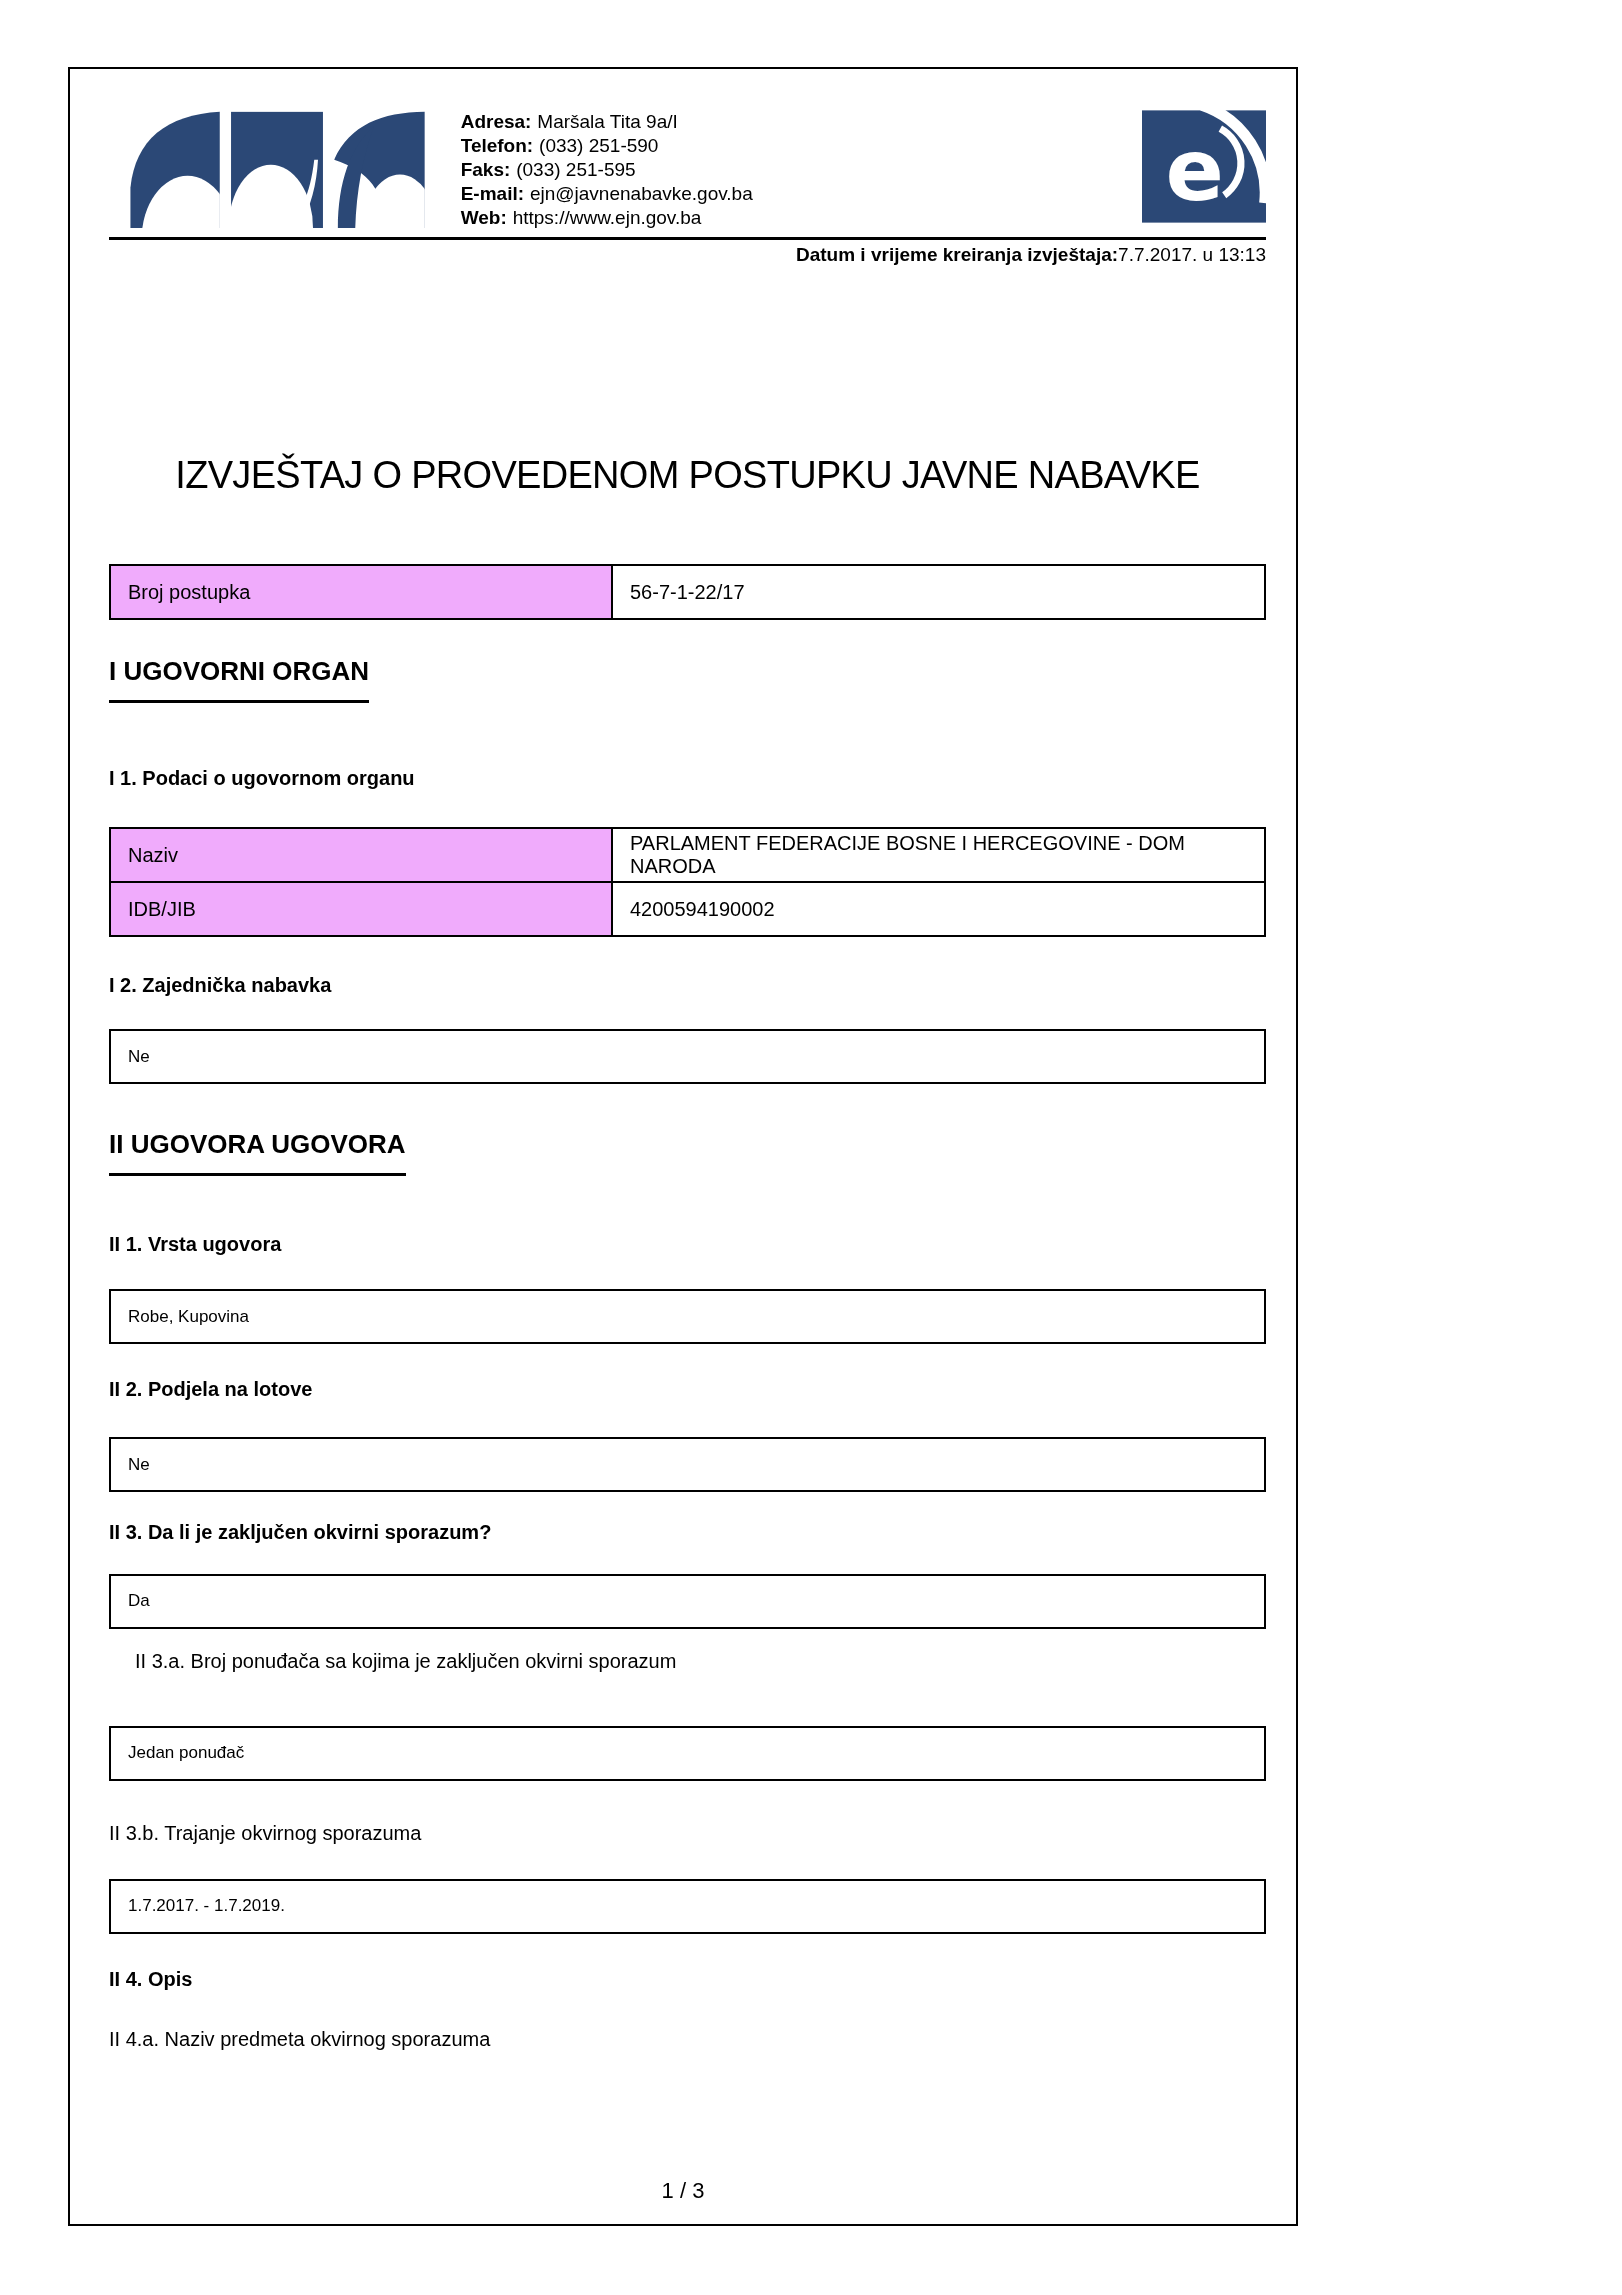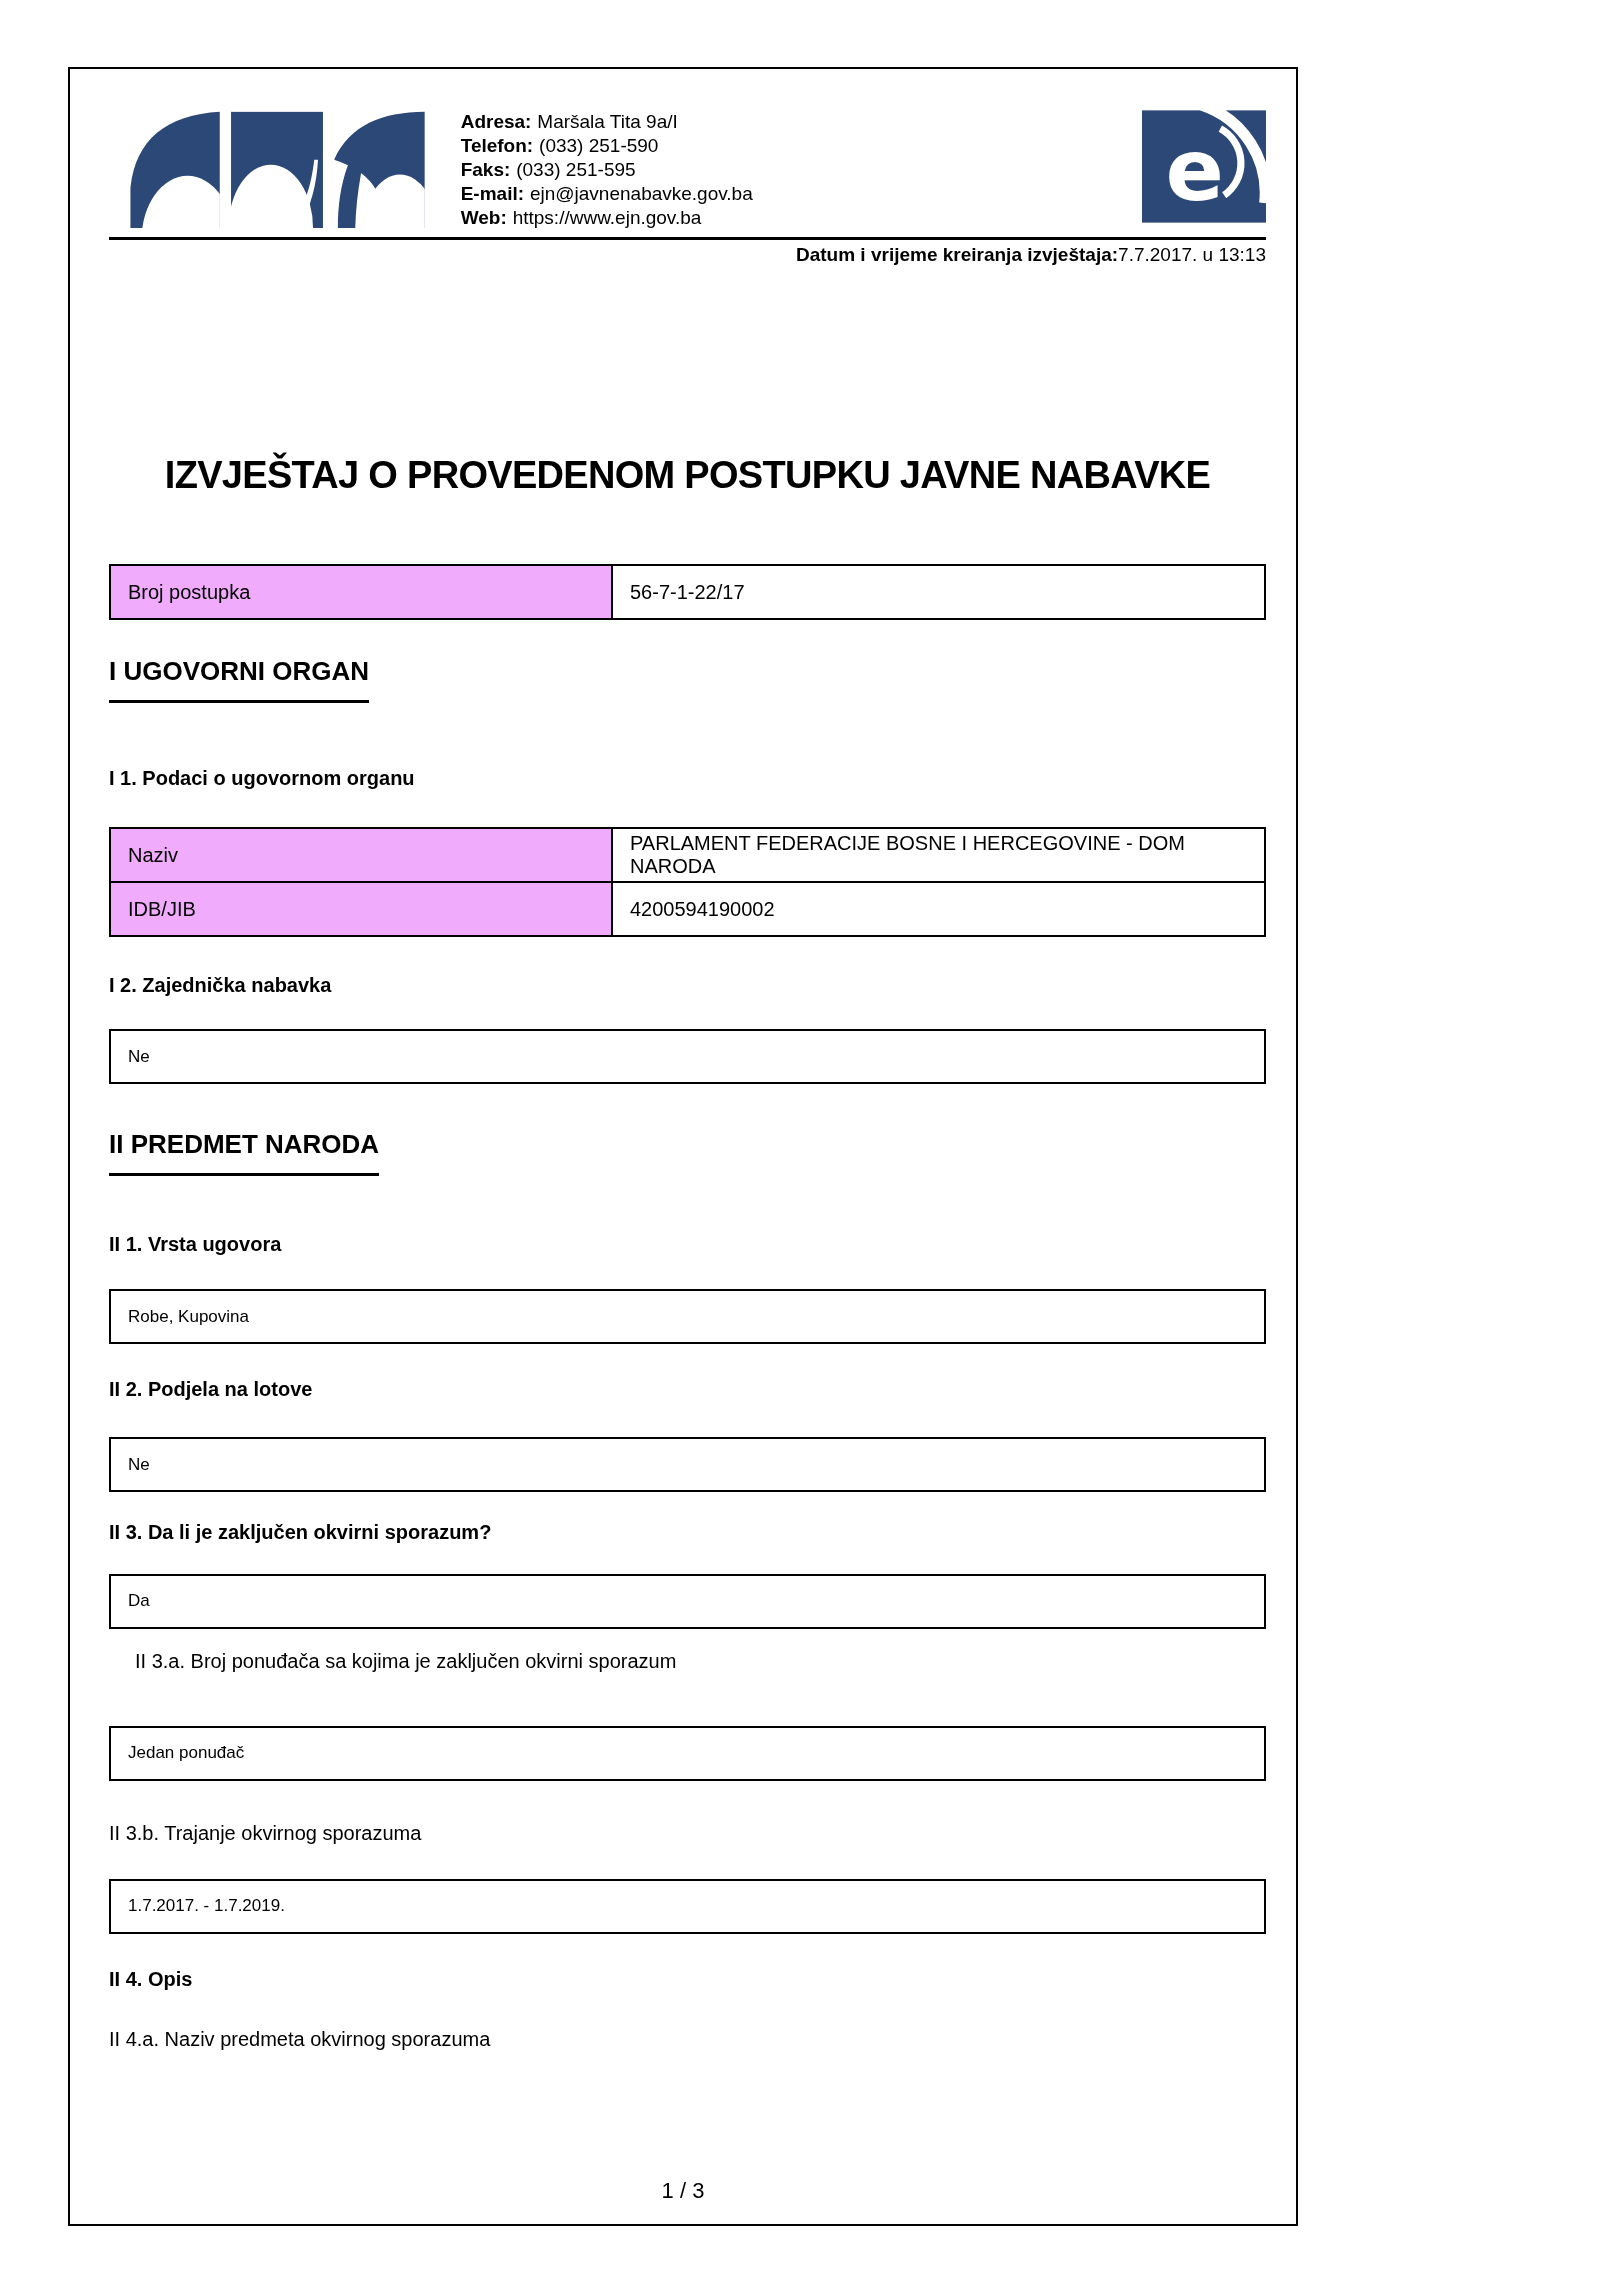--- a/index.html
+++ b/index.html
@@ -33,21 +33,21 @@
   .divider{margin-top:7.9px;height:3.3px;background:#000;}
   .dateline{
     margin-top:2.6px;text-align:right;font-size:19px;line-height:23.6px;
   }
   .dateline .dlabel{font-weight:bold;}
   
   .title{
     margin:190px 0 0 0;
     text-align:center;
     font-size:38px;line-height:39px;
-    font-weight:bold;letter-spacing:-0.7px;
+    font-weight:normal;letter-spacing:-0.7px;
   }
   
   .dtable{margin-top:69px;border:2.6px solid #000;}
   .drow{display:flex;border-bottom:2.6px solid #000;}
   .drow:last-child{border-bottom:none;}
   .cl{
     width:502px;box-sizing:border-box;border-right:2.6px solid #000;
     background:#f0abfc;
     display:flex;align-items:center;
     padding-left:17px;height:52px;font-size:20px;
@@ -172,21 +172,21 @@
     </div>
     <div class="drow">
       <div class="cl">IDB/JIB</div>
       <div class="cv">4200594190002</div>
     </div>
   </div>
 
   <div class="h3 mt-i2h">I 2. Zajednička nabavka</div>
   <div class="vbox mt-i2b">Ne</div>
 
-  <div class="h2wrap h2-s2"><span class="h2">II PREDMET NARODA</span></div>
+  <div class="h2wrap h2-s2"><span class="h2">II UGOVORA UGOVORA</span></div>
 
   <div class="h3 mt-ii1h">II 1. Vrsta ugovora</div>
   <div class="vbox mt-ii1b">Robe, Kupovina</div>
 
   <div class="h3 mt-ii2h">II 2. Podjela na lotove</div>
   <div class="vbox mt-ii2b">Ne</div>
 
   <div class="h3 mt-ii3h">II 3. Da li je zaključen okvirni sporazum?</div>
   <div class="vbox mt-ii3b">Da</div>
 

